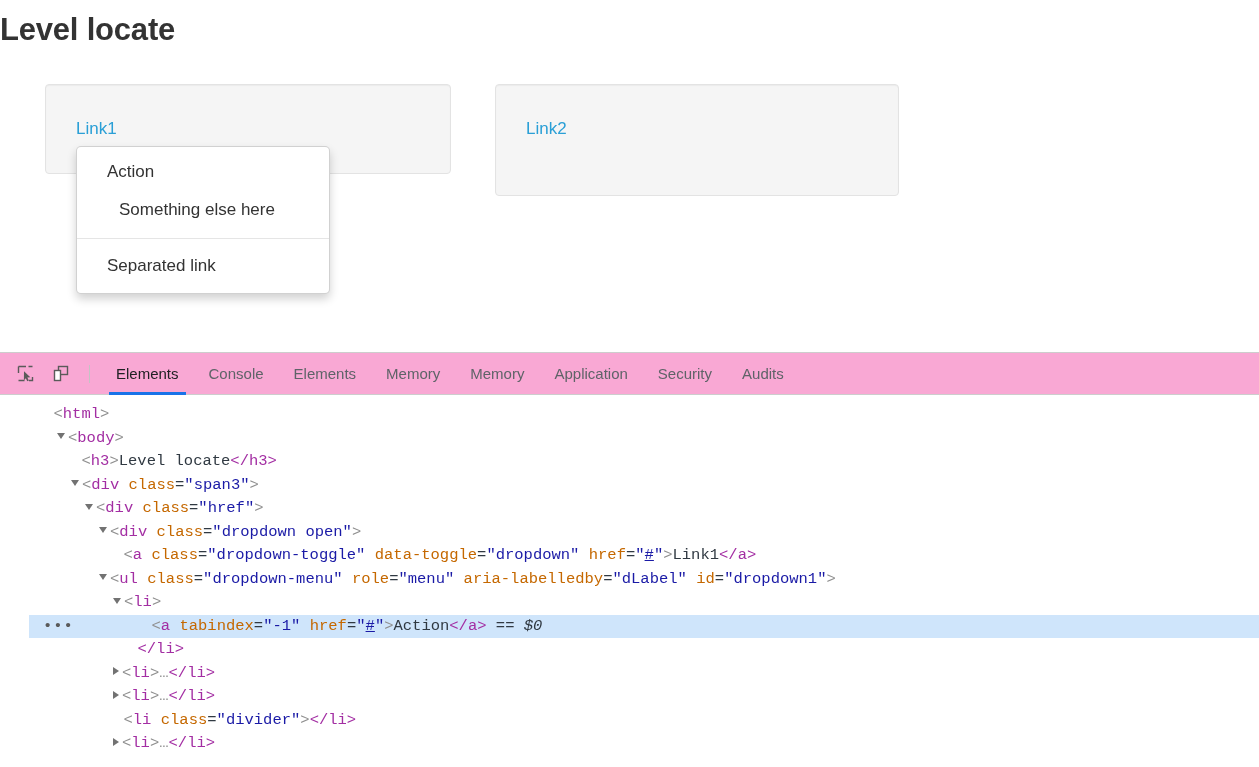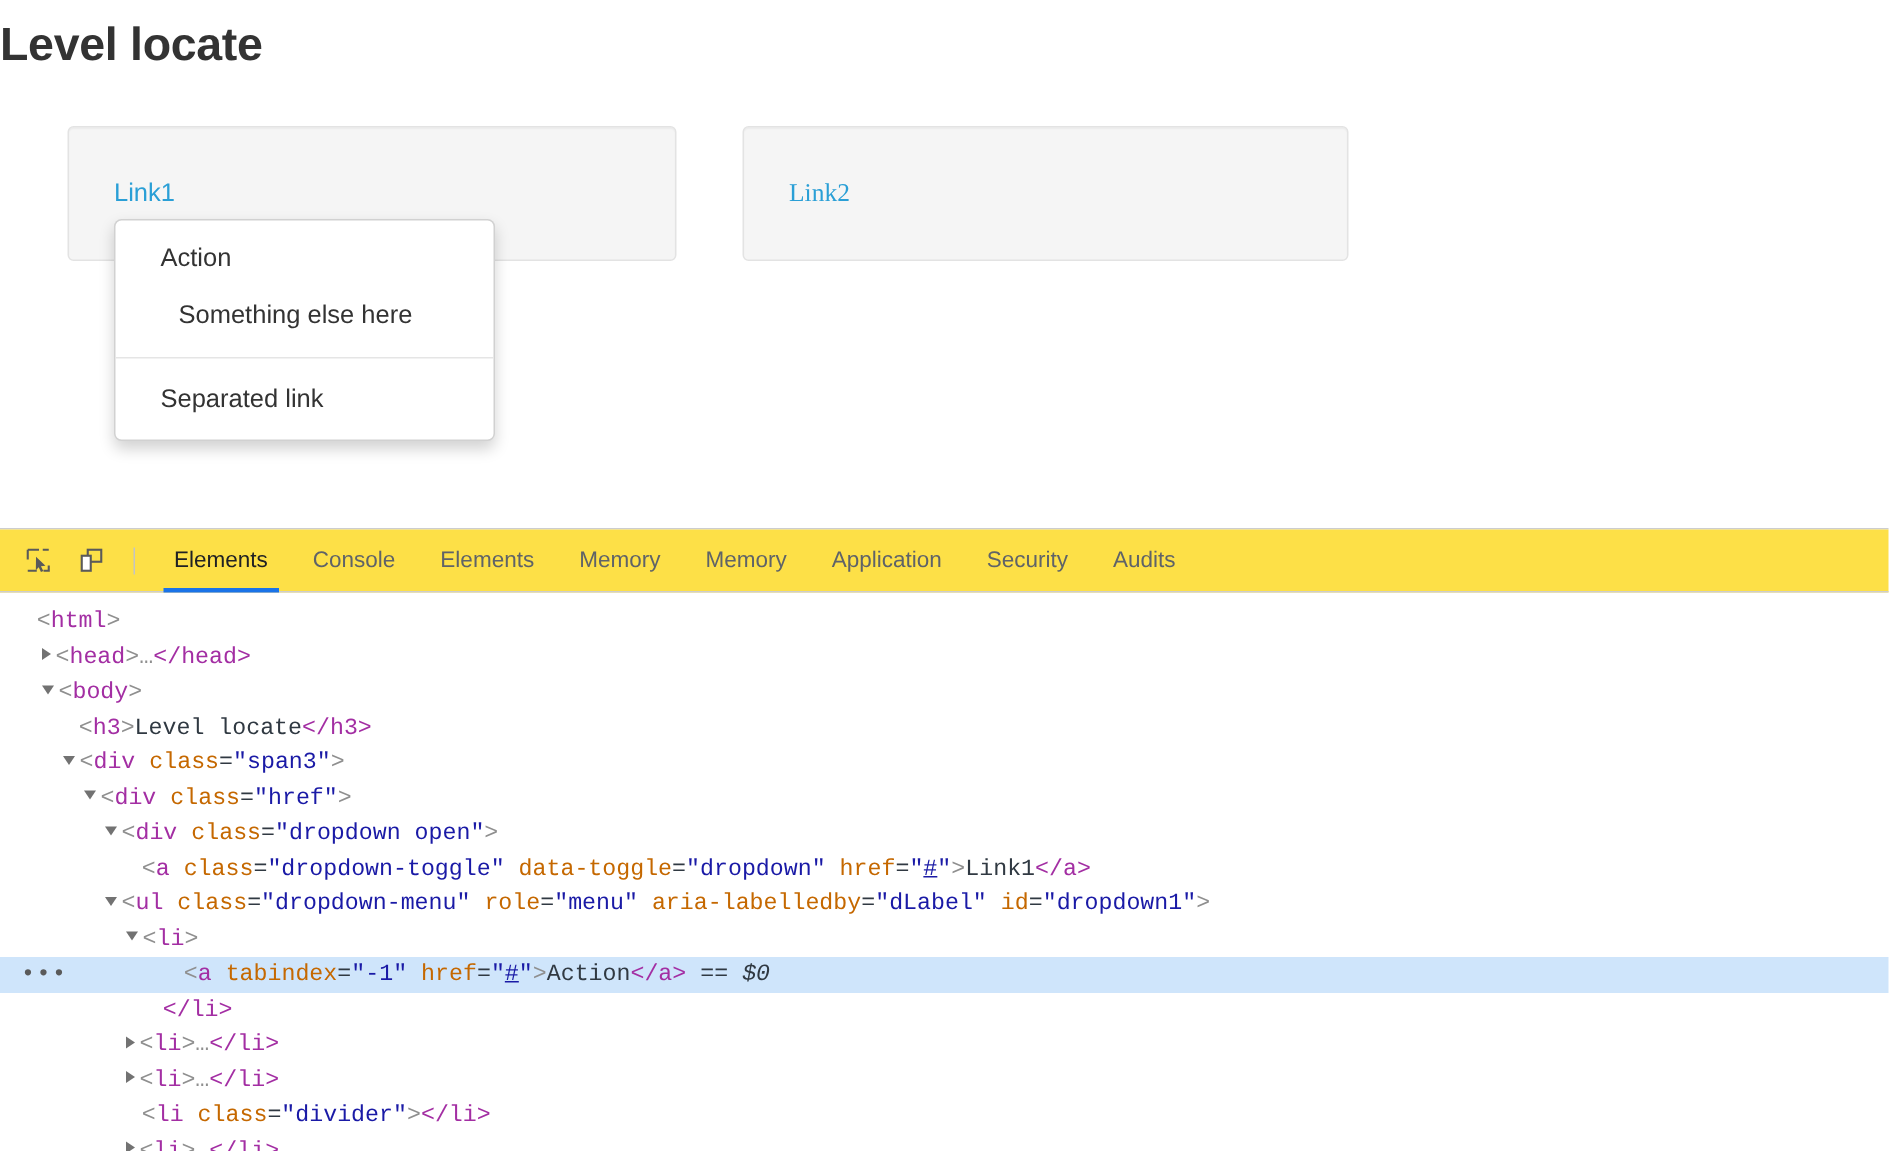--- a/index.html
+++ b/index.html
@@ -31,21 +31,21 @@
   }
 
   .well {
     position: absolute;
     background: #f5f5f5;
     border: 1px solid #e3e3e3;
     border-radius: 4px;
     box-shadow: inset 0 1px 1px rgba(0,0,0,0.045);
   }
   #well-1 { left: 45px; top: 84px; width: 406px; height: 90px; }
-  #well-2 { left: 495px; top: 84px; width: 404px; height: 90px; font-family: Liberation Serif, serif; }
+  #well-2 { left: 495px; top: 84px; width: 404px; height: 112px; }
 
   .well-link {
     position: absolute;
     left: 30px; top: 35px;
     font-size: 17px;
     color: #2a9fd6;
     text-decoration: none;
     line-height: 1;
   }
 
@@ -83,21 +83,21 @@
     position: absolute;
     left: 0; top: 352px;
     width: 1259px; height: 415px;
     background: #ffffff;
     border-top: 1px solid #cdcdcd;
   }
 
   #devtools-toolbar {
     position: relative;
     height: 42px;
-    background: #fde047;
+    background: #f9a8d4;
     border-bottom: 1px solid #cdcdcd;
     display: flex;
     align-items: center;
   }
 
   .tool-icon-btn {
     width: 30px; height: 28px;
     display: flex;
     align-items: center;
     justify-content: center;
@@ -146,20 +146,21 @@
     font-size: 15.5px;
     line-height: 23.5px;
     color: #303942;
     white-space: nowrap;
   }
   .code-line {
     position: relative;
     height: 23.5px;
     padding-left: 14px;
     overflow: hidden;
+    margin-left: 29px;
   }
   .code-line.selected {
     background: #cfe5fb;
   }
   .gutter-dots {
     position: absolute;
     left: 14px; top: 0;
     color: #5a5a5a;
     letter-spacing: 1px;
     font-size: 15.5px;
@@ -257,21 +258,20 @@
     <button class="dt-tab">Memory</button>
     <button class="dt-tab">Application</button>
     <button class="dt-tab">Security</button>
     <button class="dt-tab">Audits</button>
   </div>
 
   <div id="dom-tree">
 
     <div class="code-line"><span class="ind i0"></span><span class="tri-pad"></span><span class="pnc">&lt;</span><span class="tag">html</span><span class="pnc">&gt;</span></div>
 
-    <div class="code-line"><span class="ind i1"></span><span class="tri tri-r"></span><span class="pnc">&lt;</span><span class="tag">head</span><span class="pnc">&gt;</span><span class="ell">…</span><span class="tag">&lt;/head&gt;</span></div>
 
     <div class="code-line"><span class="ind i1"></span><span class="tri tri-d"></span><span class="pnc">&lt;</span><span class="tag">body</span><span class="pnc">&gt;</span></div>
 
     <div class="code-line"><span class="ind i2"></span><span class="tri-pad"></span><span class="pnc">&lt;</span><span class="tag">h3</span><span class="pnc">&gt;</span><span class="txt">Level locate</span><span class="tag">&lt;/h3&gt;</span></div>
 
     <div class="code-line"><span class="ind i2"></span><span class="tri tri-d"></span><span class="pnc">&lt;</span><span class="tag">div</span> <span class="attr">class</span><span class="eq">=</span><span class="val">"<span>span3</span>"</span><span class="pnc">&gt;</span></div>
 
     <div class="code-line"><span class="ind i3"></span><span class="tri tri-d"></span><span class="pnc">&lt;</span><span class="tag">div</span> <span class="attr">class</span><span class="eq">=</span><span class="val">"<span>href</span>"</span><span class="pnc">&gt;</span></div>
 
     <div class="code-line"><span class="ind i4"></span><span class="tri tri-d"></span><span class="pnc">&lt;</span><span class="tag">div</span> <span class="attr">class</span><span class="eq">=</span><span class="val">"<span>dropdown open</span>"</span><span class="pnc">&gt;</span></div>

